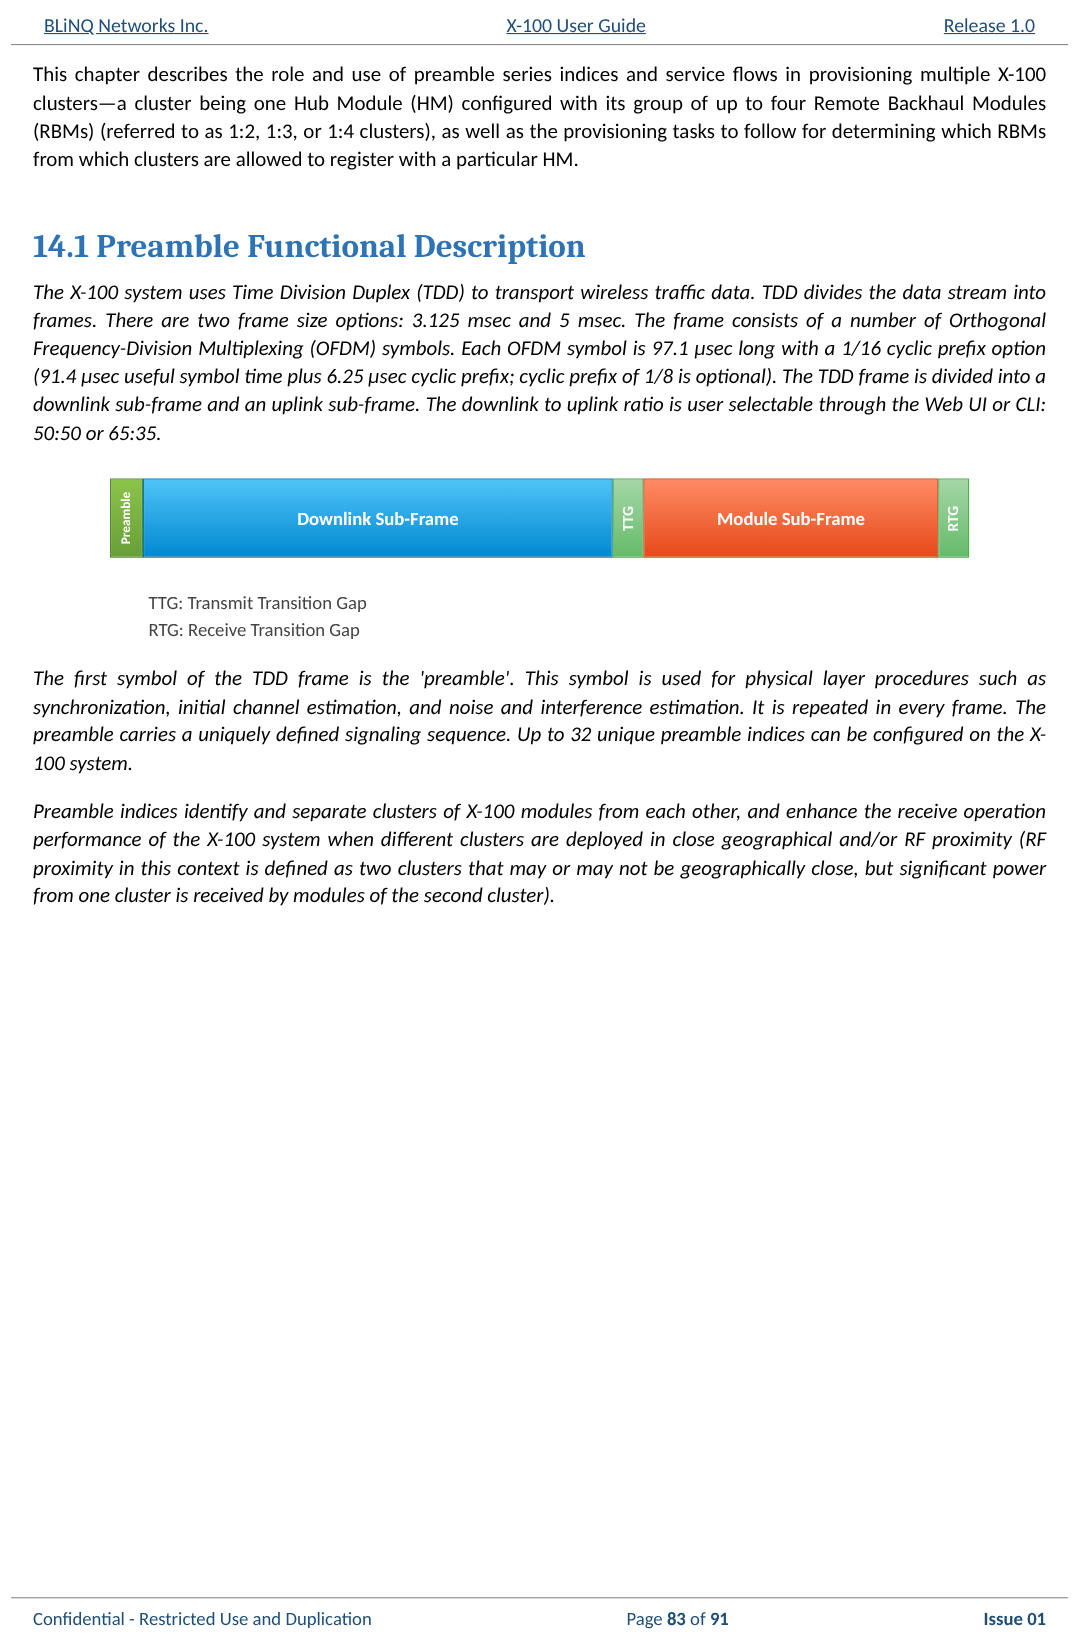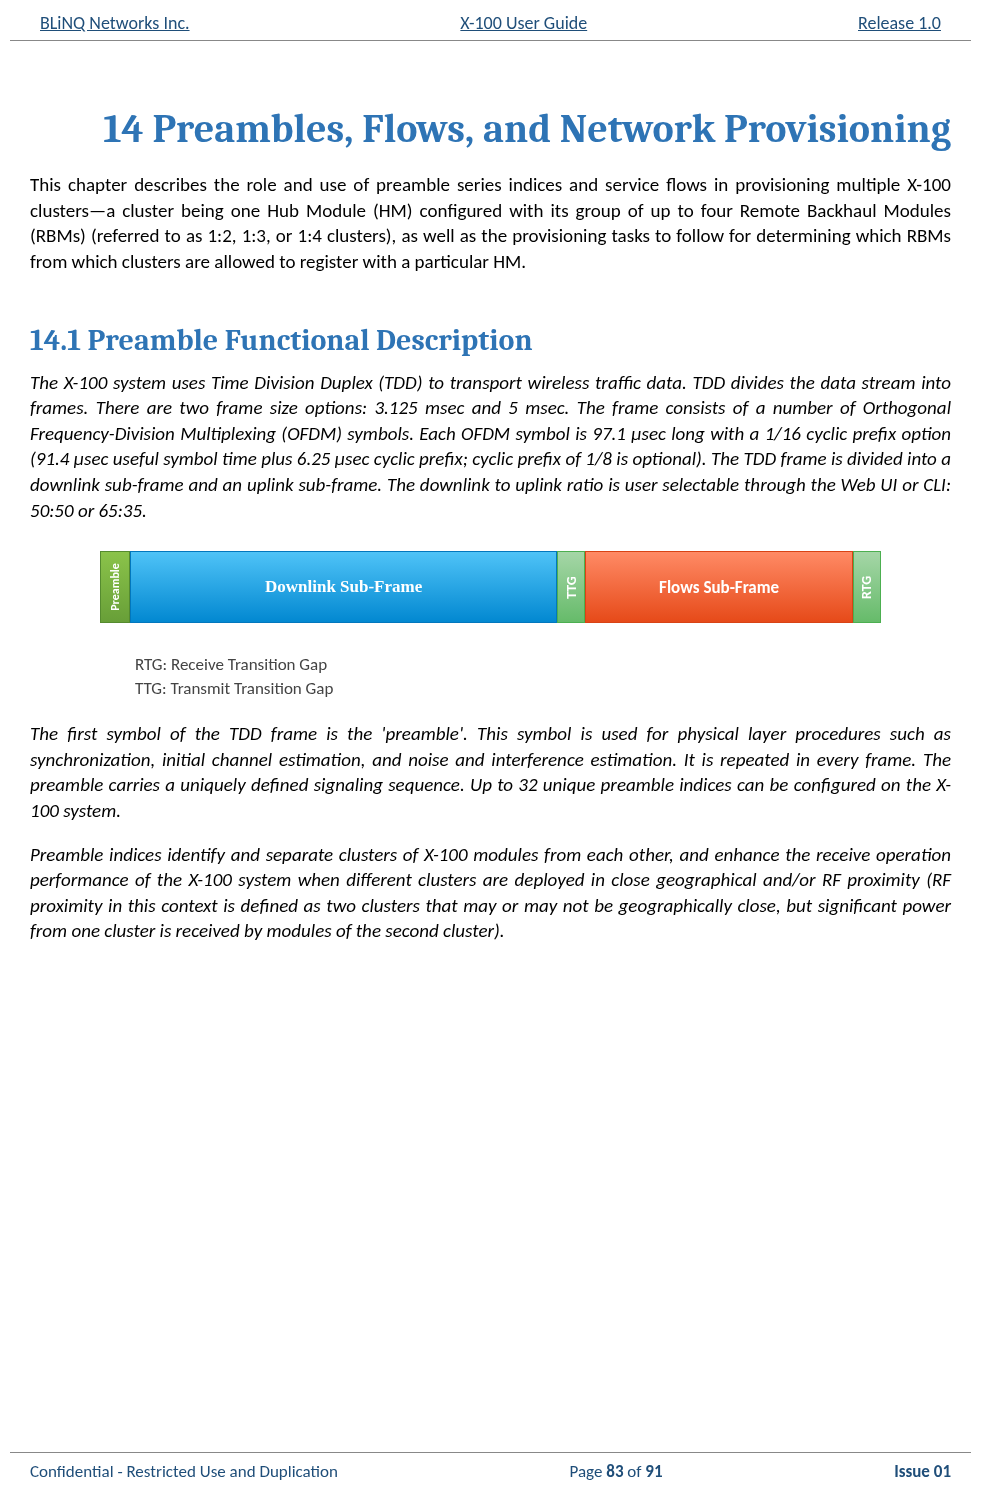--- a/index.html
+++ b/index.html
@@ -89,21 +89,20 @@
     .downlink-block {
       flex: 3.2;
       background: linear-gradient(to bottom, #4FC3F7, #0288D1);
       border: 1px solid #0277BD;
       display: flex;
       align-items: center;
       justify-content: center;
       color: white;
       font-size: 17px;
       font-weight: bold;
-      font-family: Liberation Serif, serif;
     }
     .ttg-block, .rtg-block {
       width: 28px;
       background: linear-gradient(to bottom, #A5D6A7, #66BB6A);
       border: 1px solid #4CAF50;
       display: flex;
       align-items: center;
       justify-content: center;
     }
     .ttg-block span, .rtg-block span {
@@ -146,50 +145,49 @@
 </head>
 <body>
 
 <div class="header">
   <span>BLiNQ Networks Inc.</span>
   <span>X-100 User Guide</span>
   <span>Release 1.0</span>
 </div>
 
 <div class="content">
-  <h1>14 Preambles, Flows, and Network Provisioning</h1>
 
   <p class="intro">This chapter describes the role and use of preamble series indices and service flows in provisioning multiple X-100 clusters—a cluster being one Hub Module (HM) configured with its group of up to four Remote Backhaul Modules (RBMs) (referred to as 1:2, 1:3, or 1:4 clusters), as well as the provisioning tasks to follow for determining which RBMs from which clusters are allowed to register with a particular HM.</p>
 
 
   <h2>14.1 Preamble Functional Description</h2>
 
   <p class="body-text">The X-100 system uses Time Division Duplex (TDD) to transport wireless traffic data. TDD divides the data stream into frames. There are two frame size options: 3.125 msec and 5 msec. The frame consists of a number of Orthogonal Frequency-Division Multiplexing (OFDM) symbols. Each OFDM symbol is 97.1 μsec long with a 1/16 cyclic prefix option (91.4 μsec useful symbol time plus 6.25 μsec cyclic prefix; cyclic prefix of 1/8 is optional). The TDD frame is divided into a downlink sub-frame and an uplink sub-frame. The downlink to uplink ratio is user selectable through the Web UI or CLI: 50:50 or 65:35.</p>
 
   <div class="diagram-wrap">
     <div class="frame-diagram">
       <div class="preamble-block">
         <span>Preamble</span>
       </div>
       <div class="downlink-block">
         <span>Downlink Sub-Frame</span>
       </div>
       <div class="ttg-block">
         <span>TTG</span>
       </div>
       <div class="uplink-block">
-        <span>Flows Sub-Frame</span>
+        <span>Module Sub-Frame</span>
       </div>
       <div class="rtg-block">
         <span>RTG</span>
       </div>
     </div>
     <div class="legend">
+      <div>TTG: Transmit Transition Gap</div>
       <div>RTG: Receive Transition Gap</div>
-      <div>TTG: Transmit Transition Gap</div>
     </div>
   </div>
 
   <p class="body-text">The first symbol of the TDD frame is the 'preamble'. This symbol is used for physical layer procedures such as synchronization, initial channel estimation, and noise and interference estimation. It is repeated in every frame. The preamble carries a uniquely defined signaling sequence. Up to 32 unique preamble indices can be configured on the X-100 system.</p>
 
   <p class="body-text">Preamble indices identify and separate clusters of X-100 modules from each other, and enhance the receive operation performance of the X-100 system when different clusters are deployed in close geographical and/or RF proximity (RF proximity in this context is defined as two clusters that may or may not be geographically close, but significant power from one cluster is received by modules of the second cluster).</p>
 </div>
 
 <div class="footer">
   <span>Confidential - Restricted Use and Duplication</span>

